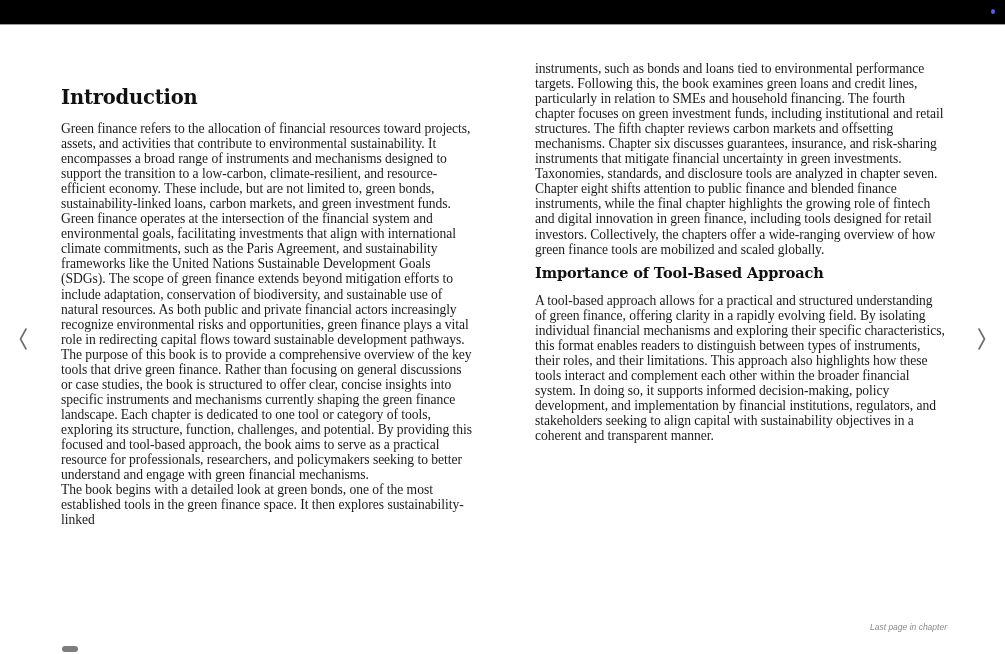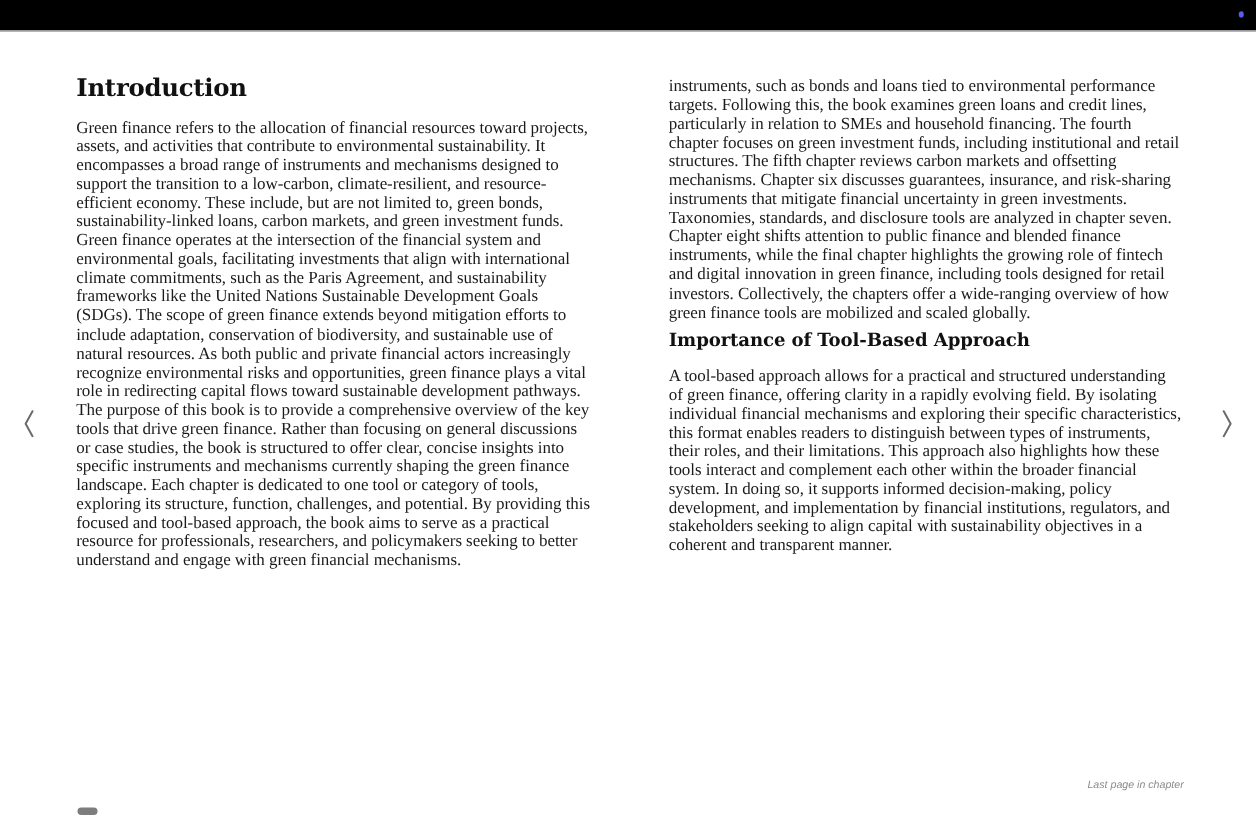--- a/index.html
+++ b/index.html
@@ -29,21 +29,21 @@
       width: 4px;
       height: 5px;
       border-radius: 50%;
       background: #5b5bf0;
     }
     .column {
       position: absolute;
       top: 0;
       width: 412px;
     }
-    .col-left { left: 61px; top: 58px; }
+    .col-left { left: 61px; top: 85px; }
     .col-right { left: 535px; top: 61px; }
 
     h1.section-title {
       font-family: "DejaVu Serif", "Liberation Serif", serif;
       font-weight: bold;
       font-size: 19.5px;
       line-height: 26px;
       color: #111;
       letter-spacing: -0.2px;
       margin-bottom: 10px;
@@ -115,20 +115,21 @@
 <body>
 
 <div class="topbar">
   <span class="status-dot"></span>
 </div>
 
 <div class="column col-left">
   <h1 class="section-title">Introduction</h1>
   <p class="body-text">Green finance refers to the allocation of financial resources toward projects, assets, and activities that contribute to environmental sustainability. It encompasses a broad range of instruments and mechanisms designed to support the transition to a low-carbon, climate-resilient, and resource-efficient economy. These include, but are not limited to, green bonds, sustainability-linked loans, carbon markets, and green investment funds. Green finance operates at the intersection of the financial system and environmental goals, facilitating investments that align with international climate commitments, such as the Paris Agreement, and sustainability frameworks like the United Nations Sustainable Development Goals (SDGs). The scope of green finance extends beyond mitigation efforts to include adaptation, conservation of biodiversity, and sustainable use of natural resources. As both public and private financial actors increasingly recognize environmental risks and opportunities, green finance plays a vital role in redirecting capital flows toward sustainable development pathways.</p>
   <p class="body-text">The purpose of this book is to provide a comprehensive overview of the key tools that drive green finance. Rather than focusing on general discussions or case studies, the book is structured to offer clear, concise insights into specific instruments and mechanisms currently shaping the green finance landscape. Each chapter is dedicated to one tool or category of tools, exploring its structure, function, challenges, and potential. By providing this focused and tool-based approach, the book aims to serve as a practical resource for professionals, researchers, and policymakers seeking to better understand and engage with green financial mechanisms.</p>
+  <p class="body-text">The book begins with a detailed look at green bonds, one of the most established tools in the green finance space. It then explores sustainability-linked</p>
 </div>
 
 <div class="column col-right">
   <p class="body-text">instruments, such as bonds and loans tied to environmental performance targets. Following this, the book examines green loans and credit lines, particularly in relation to SMEs and household financing. The fourth chapter focuses on green investment funds, including institutional and retail structures. The fifth chapter reviews carbon markets and offsetting mechanisms. Chapter six discusses guarantees, insurance, and risk-sharing instruments that mitigate financial uncertainty in green investments. Taxonomies, standards, and disclosure tools are analyzed in chapter seven. Chapter eight shifts attention to public finance and blended finance instruments, while the final chapter highlights the growing role of fintech and digital innovation in green finance, including tools designed for retail investors. Collectively, the chapters offer a wide-ranging overview of how green finance tools are mobilized and scaled globally.</p>
   <h2 class="section-heading">Importance of Tool-Based Approach</h2>
   <p class="body-text">A tool-based approach allows for a practical and structured understanding of green finance, offering clarity in a rapidly evolving field. By isolating individual financial mechanisms and exploring their specific characteristics, this format enables readers to distinguish between types of instruments, their roles, and their limitations. This approach also highlights how these tools interact and complement each other within the broader financial system. In doing so, it supports informed decision-making, policy development, and implementation by financial institutions, regulators, and stakeholders seeking to align capital with sustainability objectives in a coherent and transparent manner.</p>
 </div>
 
 <div class="nav-arrow nav-prev">
   <svg width="10" height="22" viewBox="0 0 10 22">

